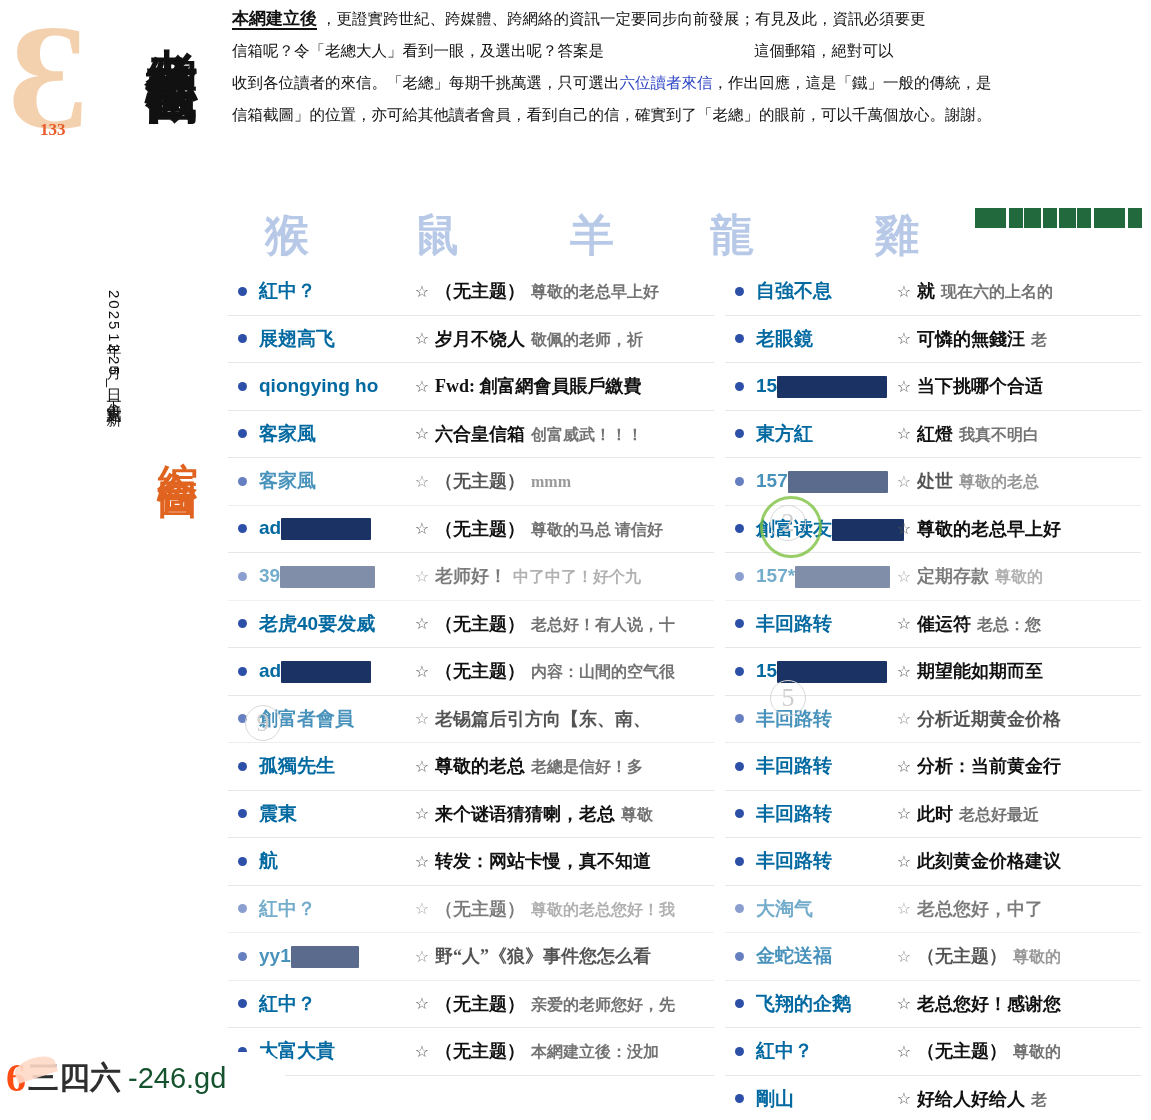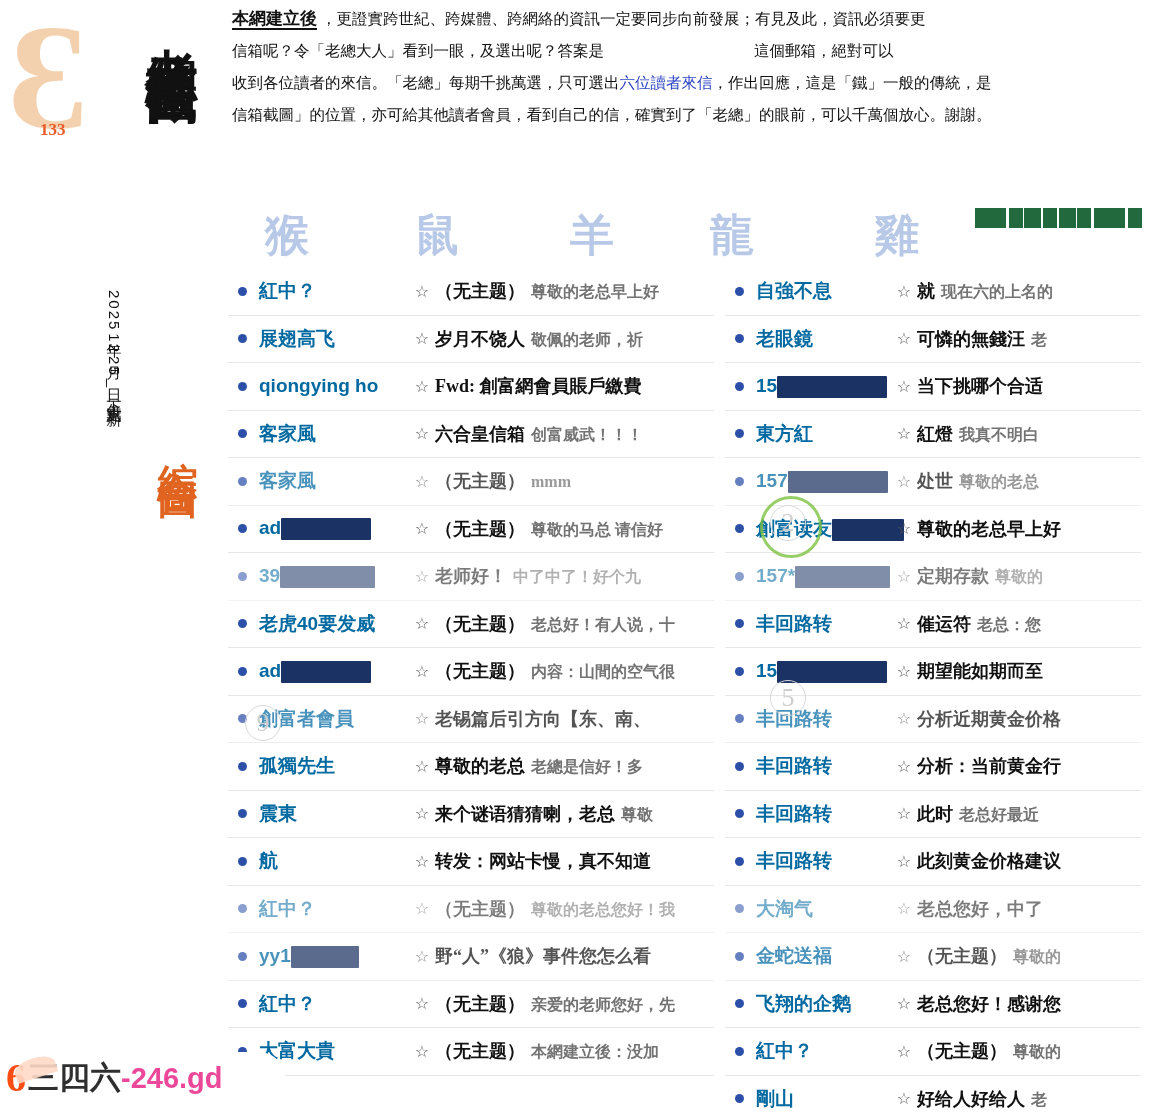--- a/index.html
+++ b/index.html
@@ -152,22 +152,22 @@
     font-size:40px;font-weight:bold;color:#ff4d13;
     margin-left:6px;line-height:40px;
   }
   #wm-cn{
     font-family:"Liberation Serif", serif;
     font-size:31px;font-weight:bold;color:#2f2f2f;
     margin-left:2px;
   }
   #wm-dom{
     font-family:"Liberation Sans", sans-serif;
-    font-size:29px;font-weight:bold;color:#ec4899;
-    margin-left:0;
+    font-size:29px;font-weight:normal;color:#14532d;
+    margin-left:7px;
   }
   #wm-swoosh{
     position:absolute;left:14px;top:6px;width:42px;height:20px;
     background:#ffd9c7;border-radius:50% 50% 0 0;transform:rotate(-18deg);
     opacity:.9;
   }
 </style>
 </head>
 <body>
 

